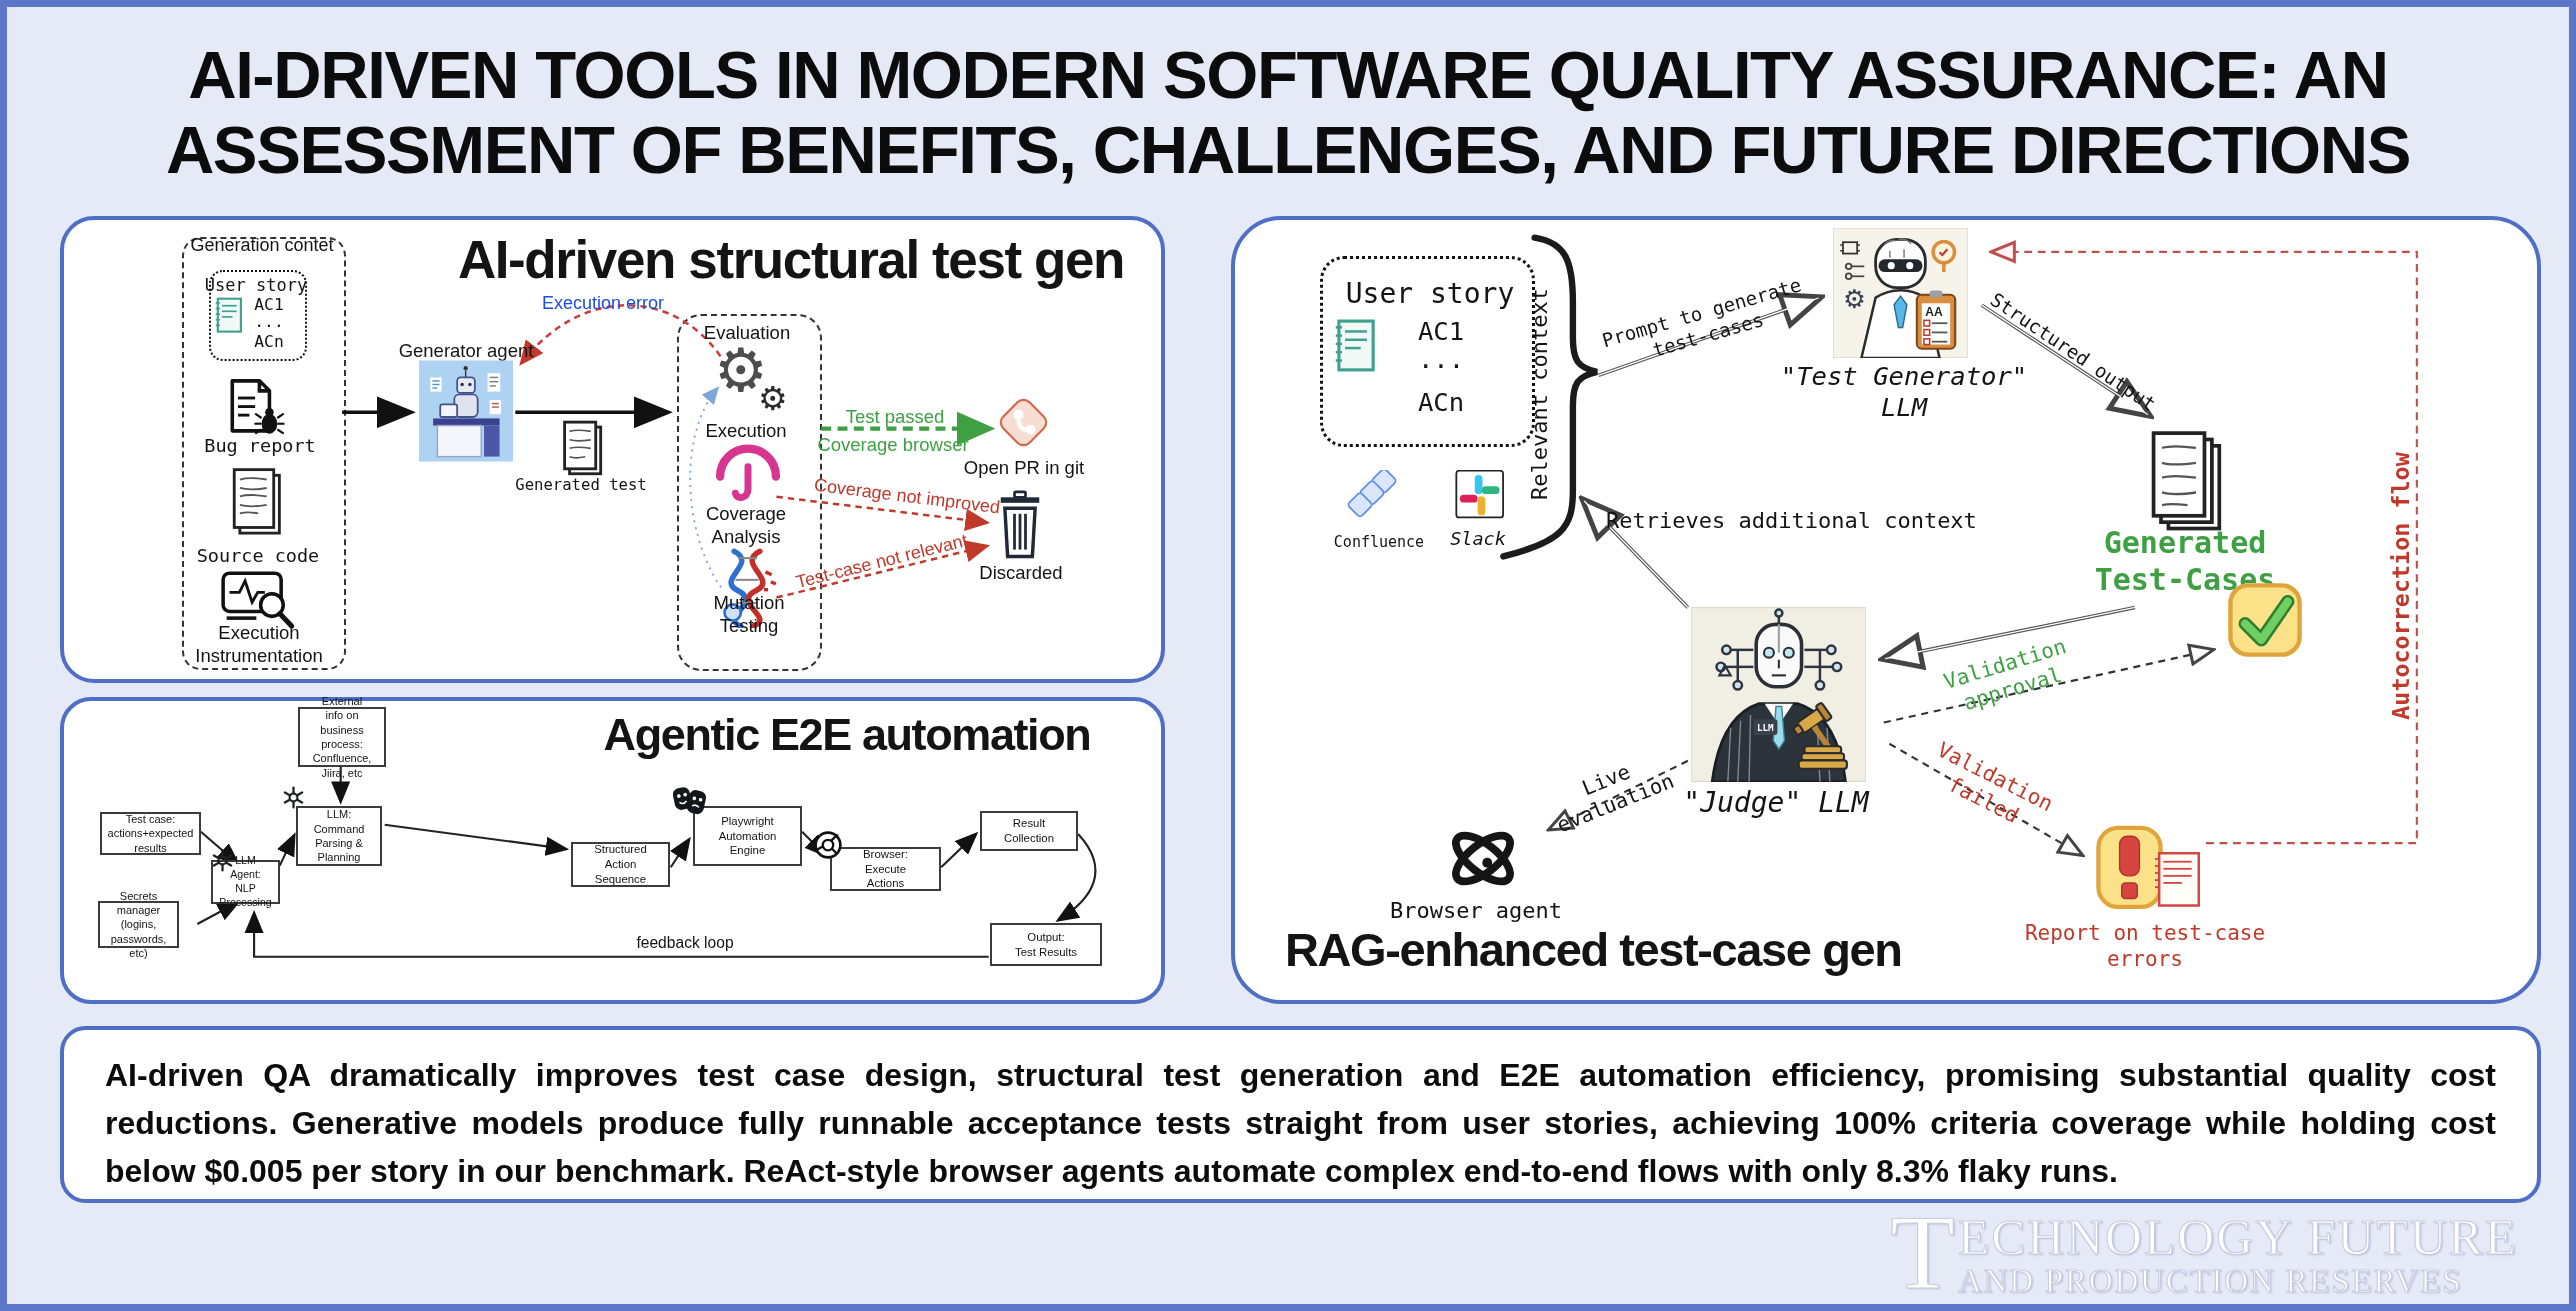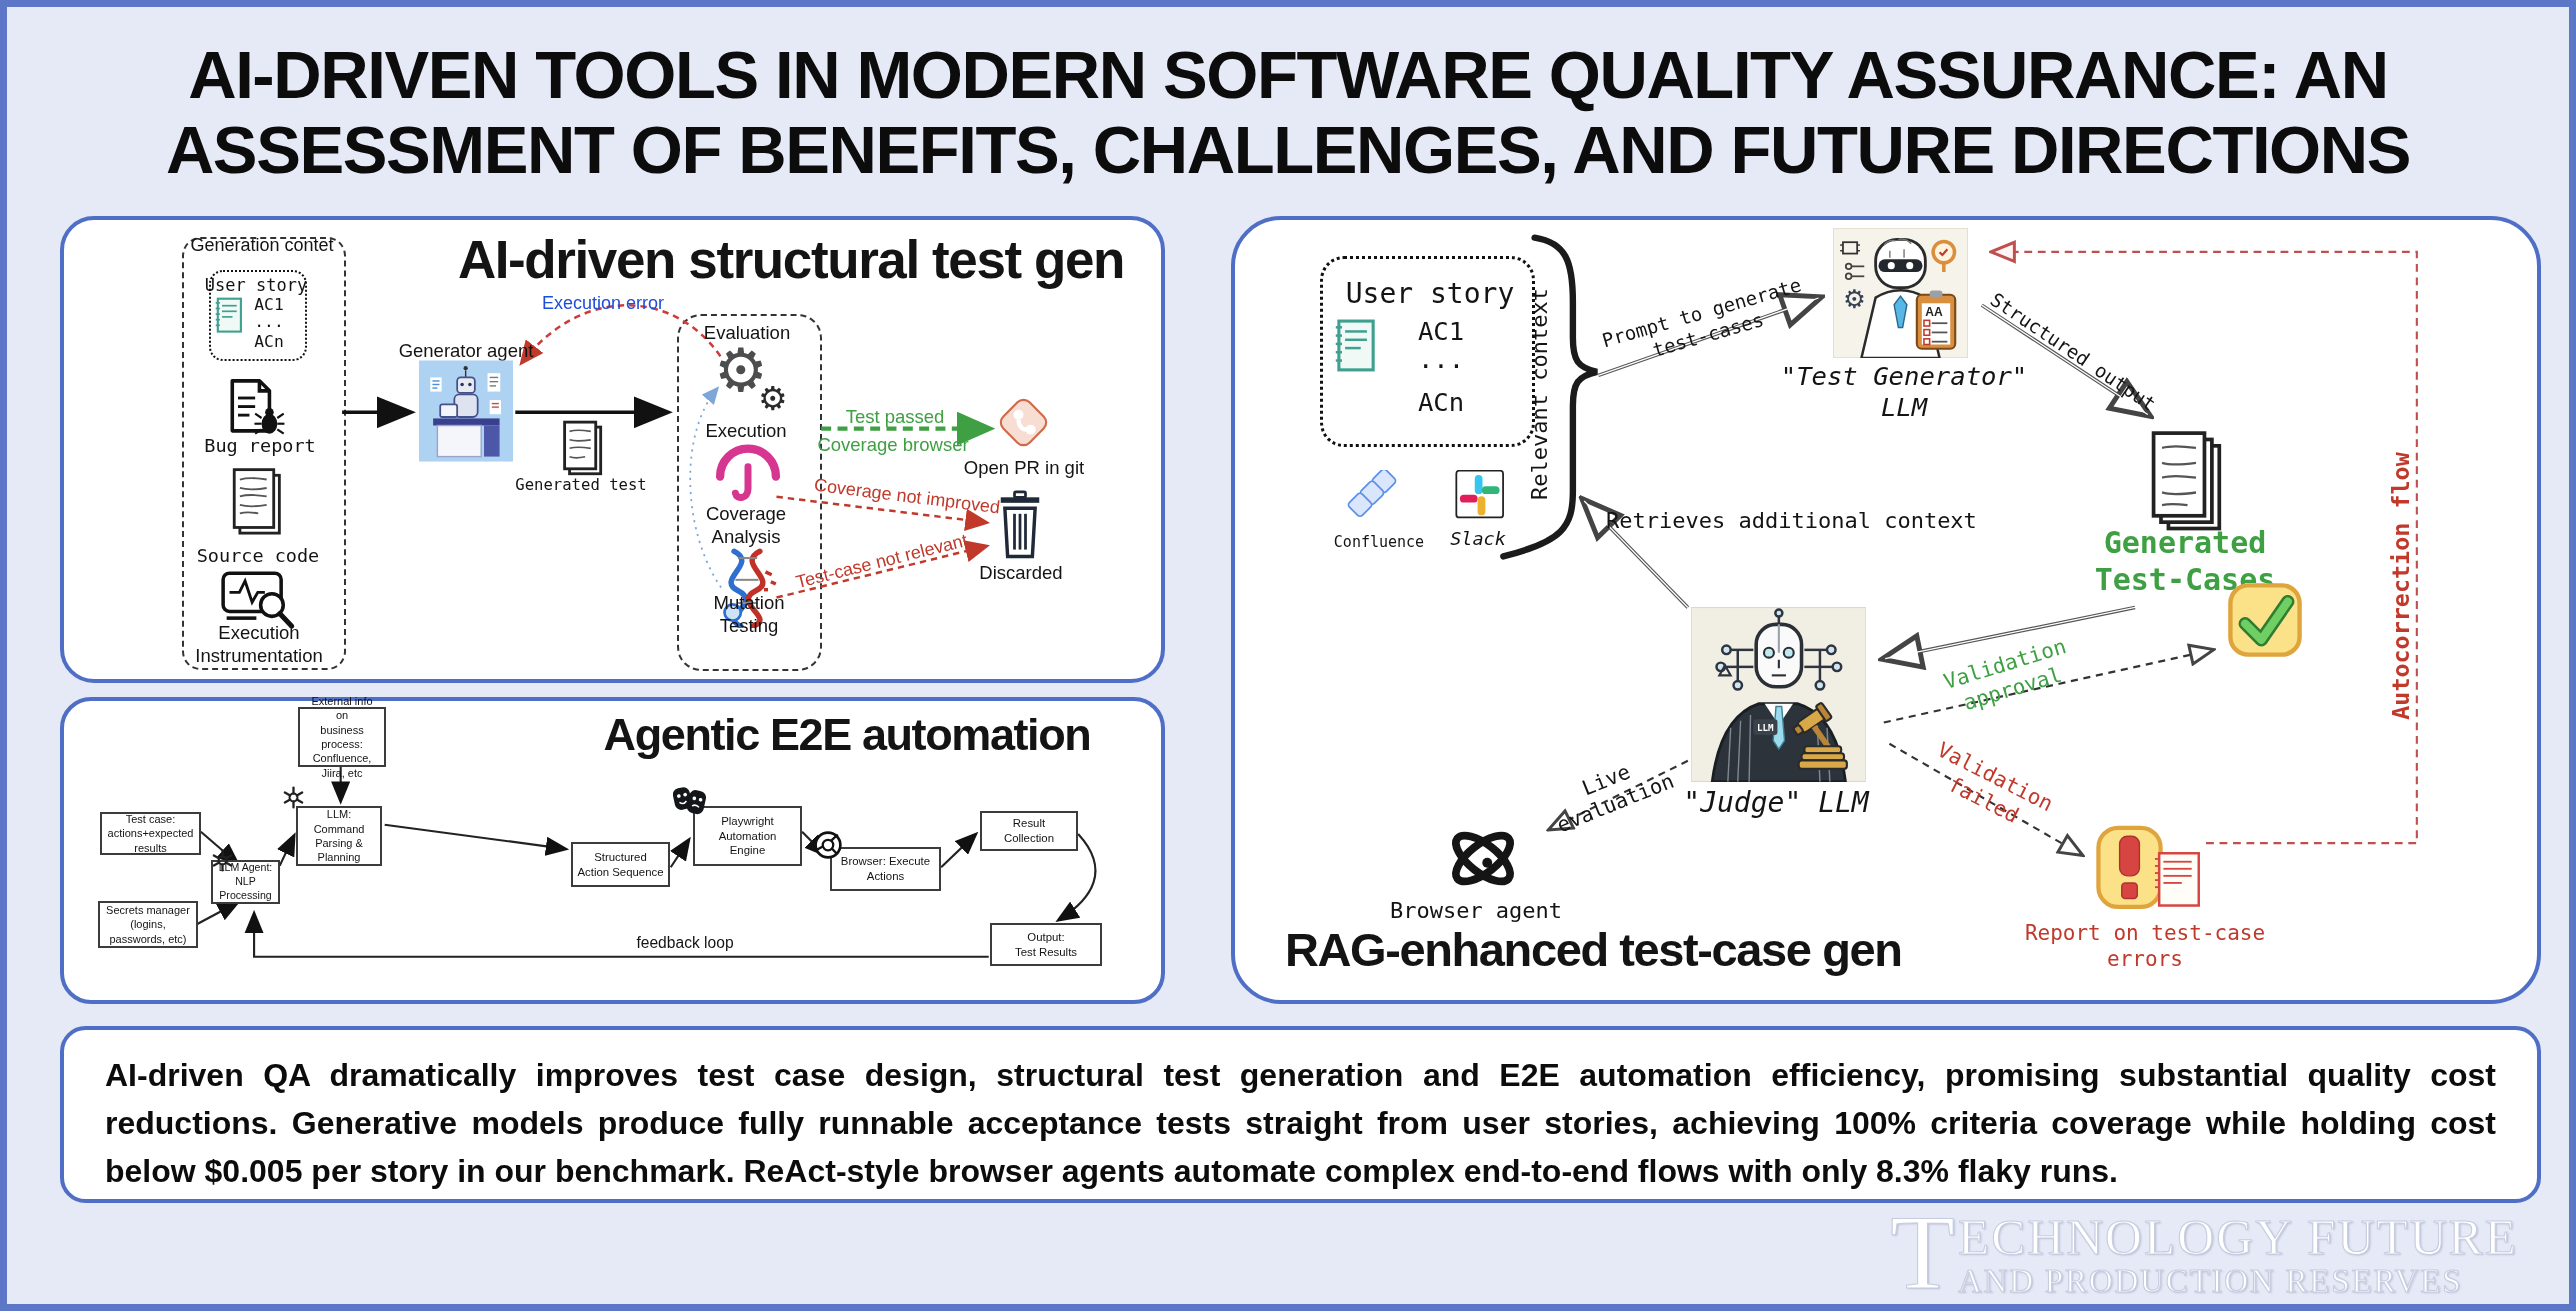--- a/index.html
+++ b/index.html
@@ -11,21 +11,21 @@
   .ml{white-space:pre-line;}
   .panel{position:absolute;background:#ffffff;border:4.3px solid #4f6fc6;}
   .mono{font-family:"DejaVu Sans Mono",monospace;}
   .hand{font-family:"DejaVu Sans Mono",monospace;font-style:italic;}
   .sans{font-family:"Liberation Sans",sans-serif;}
   .b{font-weight:bold;}
   .green{color:#3fa043;} .red{color:#c0392b;}
   .lbl{position:absolute;text-align:center;line-height:1.22;}
   .box{position:absolute;background:#fff;border:2.1px solid #3c3c3c;display:flex;
        align-items:center;justify-content:center;text-align:center;
-       font-size:11.4px;line-height:1.3;padding:4px;box-sizing:border-box;}
+       font-size:11.4px;line-height:1.3;padding:12px;box-sizing:border-box;}
   #page-title{position:absolute;top:30px;left:50%;transform:translateX(-50%);
     width:2314px;text-align:center;font-size:67px;font-weight:bold;
     letter-spacing:-1.4px;line-height:1.12;color:#0c0c0c;}
   #summary-box{left:53px;top:1019px;width:2473px;height:169px;border-radius:25.6px;}
   #summary-text{margin:21px 41px;font-size:32px;font-weight:bold;
     text-align:justify;line-height:1.5;color:#0c0c0c;}
   #authors{position:absolute;left:74px;top:1244px;font-size:32px;font-weight:bold;
     color:#5a6ed1;letter-spacing:-0.7px;}
   #journal-logo{position:absolute;right:51px;top:1201px;display:flex;align-items:flex-start;
     font-family:"Liberation Serif",serif;color:#ffffff;
@@ -289,21 +289,21 @@
   </svg>
   <div class="lbl ctr abs sans" style="left:1014px;top:566px;font-size:18.5px;white-space:nowrap;">Discarded</div>
 
   <div class="lbl ctr abs sans b" style="left:840px;top:728px;font-size:45px;letter-spacing:-1.4px;white-space:nowrap;">Agentic E2E automation</div>
 
   <div class="box ml" style="left:291px;top:700px;width:88px;height:60px;font-size:11px;">External info on
 business process:
 Confluence, Jiira, etc</div>
   <div class="box ml" style="left:93px;top:805px;width:101px;height:43px;font-size:11px;">Test case:
 actions+expected results</div>
-  <div class="box ml" style="left:91px;top:894px;width:100px;height:47px;font-size:11px;">Secrets manager (logins,
+  <div class="box ml" style="left:91px;top:894px;width:81px;height:47px;font-size:11px;">Secrets manager (logins,
 passwords, etc)</div>
   <div class="box ml" style="left:204px;top:853px;width:69px;height:44px;font-size:10.6px;">LLM Agent:
 NLP Processing</div>
   <div class="box ml" style="left:289px;top:799px;width:86px;height:60px;font-size:11px;">LLM:
 Command Parsing &amp;
 Planning</div>
   <div class="box ml" style="left:564px;top:835px;width:99px;height:45px;font-size:11.4px;">Structured
 Action Sequence</div>
   <div class="box ml" style="left:686px;top:799px;width:109px;height:60px;font-size:11.4px;">Playwright
 Automation

